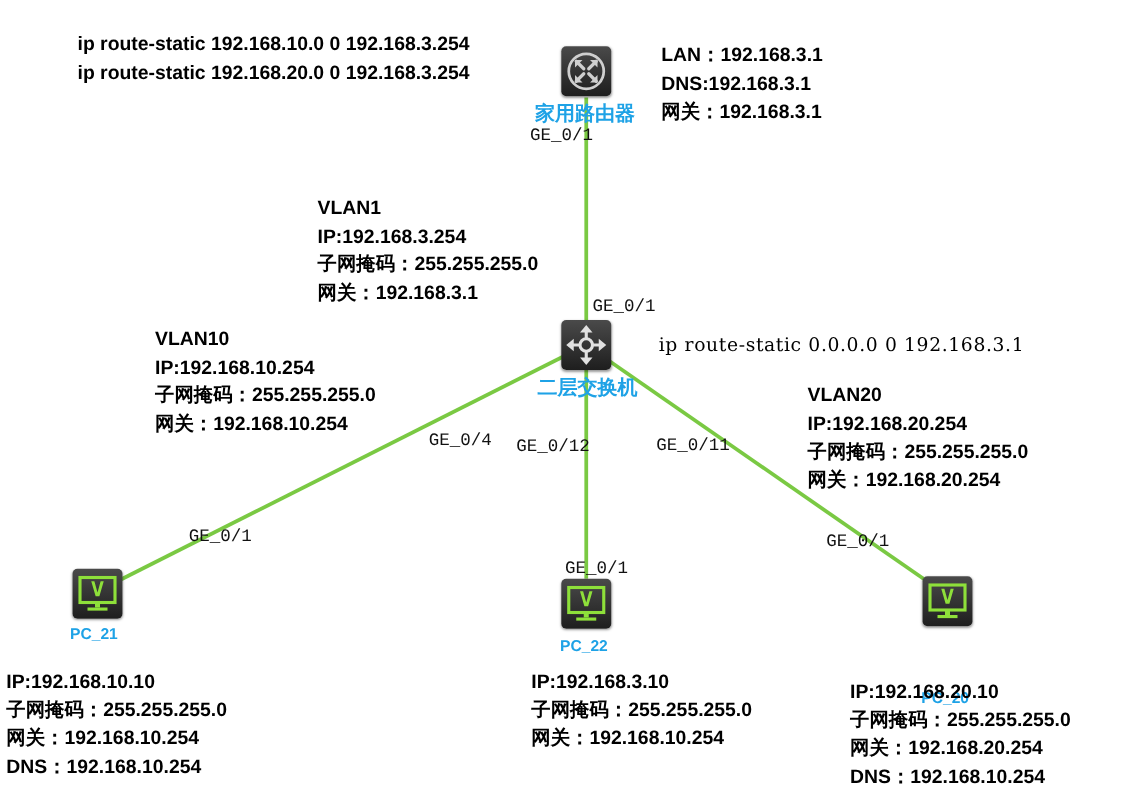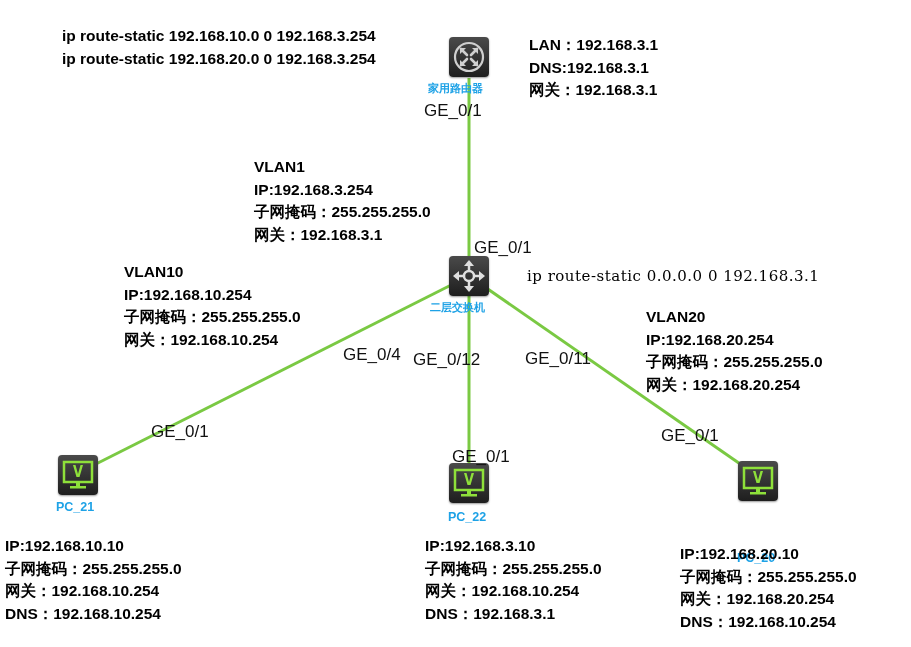--- a/index.html
+++ b/index.html
@@ -2,23 +2,23 @@
 <html><head>
 <meta charset="utf-8">
 <style>
   html, body { margin:0; padding:0; background:#ffffff; }
   body { width:911px; height:647px; position:relative; overflow:hidden;
          font-family:"Liberation Sans", "DejaVu Sans", sans-serif; }
   #topo { position:absolute; left:0; top:0; }
   .txt { position:absolute; font-weight:bold; font-size:15.5px; color:#000; line-height:22px; white-space:nowrap; }
   .txt div { height:22.5px; }
   .mono { font-family:"DejaVu Serif", "Liberation Serif", serif; font-weight:normal; font-size:15px; letter-spacing:0.5px; }
-  .port { position:absolute; font-size:17px; color:#111; white-space:nowrap; font-family:Liberation Sans, sans-serif; }
+  .port { position:absolute; font-size:14px; color:#111; white-space:nowrap; font-family:Liberation Mono, monospace; }
   .devname { position:absolute; font-weight:bold; font-size:12.5px; color:#1ea2e6; white-space:nowrap; text-align:center; }
-  .devname.cn { font-size:11px; }
+  .devname.cn { font-size:16px; }
   .icon { position:absolute; width:40px; height:40px; border-radius:4px;
           background:linear-gradient(#4a4a4a, #1e1e1e); box-shadow:0 1px 2px rgba(0,0,0,0.4); }
   .icon svg { position:absolute; left:0; top:0; }
 </style>
 </head>
 <body>
 
 <svg id="topo" width="911" height="647">
   <line x1="469" y1="78" x2="469" y2="258" stroke="#7ac943" stroke-width="3"></line>
   <line x1="469" y1="276" x2="92" y2="466" stroke="#7ac943" stroke-width="3"></line>
@@ -141,21 +141,20 @@
   <div>IP:192.168.10.10</div>
   <div>子网掩码：255.255.255.0</div>
   <div>网关：192.168.10.254</div>
   <div>DNS：192.168.10.254</div>
 </div>
 
 <div class="txt" style="left:393px;top:535px;margin-left:32px;">
   <div>IP:192.168.3.10</div>
   <div>子网掩码：255.255.255.0</div>
   <div>网关：192.168.10.254</div>
-  <div>DNS：192.168.3.1</div>
 </div>
 
 <div class="txt" style="left:680px;top:543px;">
   <div>IP:192.168.20.10</div>
   <div>子网掩码：255.255.255.0</div>
   <div>网关：192.168.20.254</div>
   <div>DNS：192.168.10.254</div>
 </div>
 
 </body></html>

